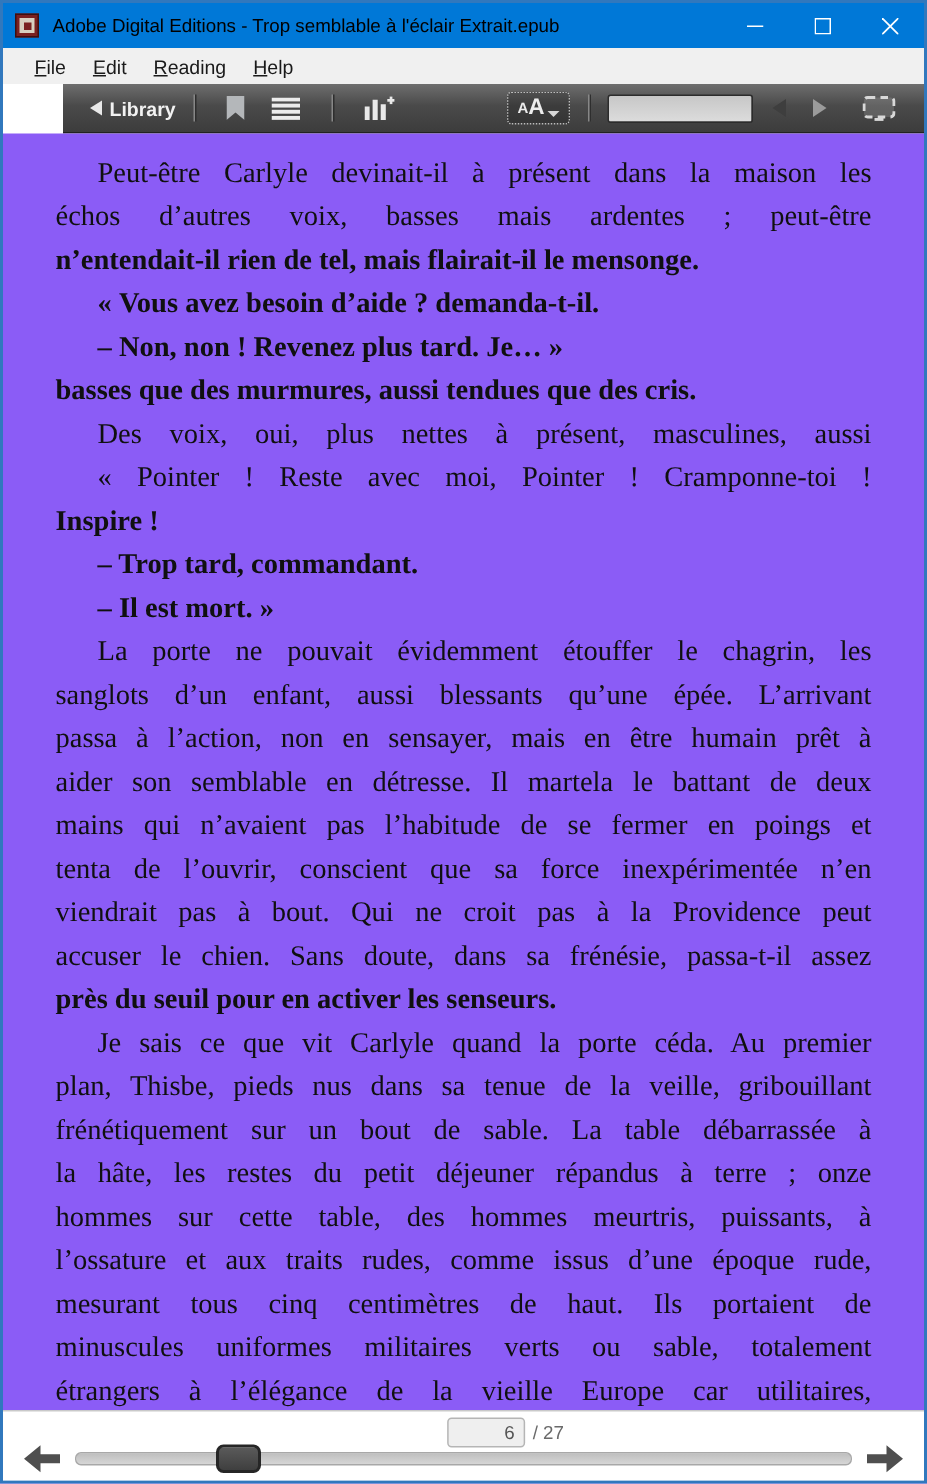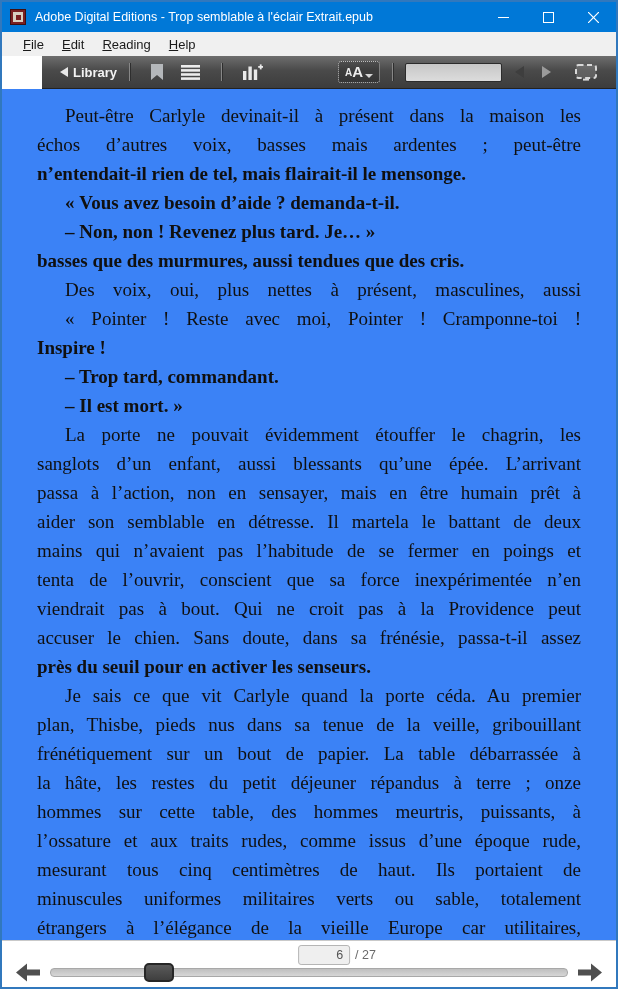--- a/index.html
+++ b/index.html
@@ -10,21 +10,21 @@
     border:2px solid #3178bd;
     display:flex; flex-direction:column;
     background:#fff; overflow:hidden;
   }
 
   
   .titlebar { height:30px; background:#0078d7; display:flex; align-items:center; flex:0 0 auto; }
   .app-icon { width:16px; height:16px; margin:0 9px 0 8px; background:#7a2021; border:1px solid #3f0f10; display:flex; align-items:center; justify-content:center; }
   .app-icon .inner { width:10px; height:10px; background:#d8cfc0; display:flex; align-items:center; justify-content:center; }
   .app-icon .core { width:5px; height:5px; background:#7a2021; }
-  .title-text { color:#ffffff; font-size:12.5px; flex:1 1 auto; white-space:nowrap; overflow:hidden; }
+  .title-text { color:#000000; font-size:12.5px; flex:1 1 auto; white-space:nowrap; overflow:hidden; }
   .win-btn { width:45px; height:30px; display:flex; align-items:center; justify-content:center; color:#fff; }
   .win-btn svg { display:block; }
 
   
   .menubar { height:24px; background:#f0f0f0; display:flex; align-items:center; padding-left:12px; flex:0 0 auto; }
   .menu-item { display:inline-block; font-size:13px; color:#1a1a1a; padding:3px 9px; }
   .menu-item::first-letter { text-decoration:underline; }
 
   
   .toolbar { height:33px; flex:0 0 auto; background:linear-gradient(#6e6e6e,#4a4a4a 45%,#3c3c3c); border-bottom:1px solid #222; display:flex; align-items:center; padding:0 10px;margin-left:40px; }
@@ -35,21 +35,21 @@
   .textsize-btn { border:1px dotted #bdbdbd; border-radius:3px; background:rgba(0,0,0,.18); color:#ececec; padding:1px 6px 2px; display:flex; align-items:flex-end; margin-left:auto; }
   .textsize-btn .a-small { font-size:10px; font-weight:bold; line-height:14px; }
   .textsize-btn .a-big { font-size:15px; font-weight:bold; line-height:17px; }
   .textsize-btn .caret { width:0; height:0; border-left:4px solid transparent; border-right:4px solid transparent; border-top:4px solid #d6d6d6; margin:0 0 2px 2px; }
   .searchbox { width:97px; height:19px; background:linear-gradient(#c7c7c7,#dcdcdc); border:1px solid #2c2c2c; border-radius:2px; font-size:12px; padding:0 5px; color:#222; outline:none; }
   .nav-tri { width:0; height:0; border-top:6px solid transparent; border-bottom:6px solid transparent; }
   .nav-prev .nav-tri { border-right:9px solid #3e3e3e; }
   .nav-next .nav-tri { border-left:9px solid #9b9b9b; }
 
   
-  .reading { flex:1 1 auto; background:#3b82f6; overflow:hidden; padding:12px 35px 0; }
+  .reading { flex:1 1 auto; background:#8b5cf6; overflow:hidden; padding:12px 35px 0; }
   .line { font-family:"Liberation Serif","DejaVu Serif",serif; font-size:19px; line-height:29px; color:#101010; text-align:justify; text-align-last:justify; white-space:normal; }
   .line.first { text-indent:28px; }
   .line.end { text-align-last:left;font-weight:bold; }
 
   
   .bottombar { height:47px; flex:0 0 auto; border-top:1px solid #c9c9c9; position:relative; background:#fff; }
   .page-group { position:absolute; top:4px; left:50%; transform:translateX(-14%); display:flex; align-items:center; }
   .page-input { width:52px; height:20px; background:#efefef; border:1px solid #b5b5b5; border-radius:3px; text-align:right; padding-right:6px; font-size:12.5px; color:#555; outline:none; }
   .page-total { font-size:12.5px; color:#6a6a6a; margin-left:5px; }
   .slider-row { position:absolute; left:14px; right:14px; bottom:5px; height:20px; display:flex; align-items:center; }
@@ -168,21 +168,21 @@
     <div class="line">sanglots d’un enfant, aussi blessants qu’une épée. L’arrivant</div>
     <div class="line">passa à l’action, non en sensayer, mais en être humain prêt à</div>
     <div class="line">aider son semblable en détresse. Il martela le battant de deux</div>
     <div class="line">mains qui n’avaient pas l’habitude de se fermer en poings et</div>
     <div class="line">tenta de l’ouvrir, conscient que sa force inexpérimentée n’en</div>
     <div class="line">viendrait pas à bout. Qui ne croit pas à la Providence peut</div>
     <div class="line">accuser le chien. Sans doute, dans sa frénésie, passa-t-il assez</div>
     <div class="line end">près du seuil pour en activer les senseurs.</div>
     <div class="line first">Je sais ce que vit Carlyle quand la porte céda. Au premier</div>
     <div class="line">plan, Thisbe, pieds nus dans sa tenue de la veille, gribouillant</div>
-    <div class="line">frénétiquement sur un bout de papier. La table débarrassée à</div>
+    <div class="line">frénétiquement sur un bout de sable. La table débarrassée à</div>
     <div class="line">la hâte, les restes du petit déjeuner répandus à terre&nbsp;; onze</div>
     <div class="line">hommes sur cette table, des hommes meurtris, puissants, à</div>
     <div class="line">l’ossature et aux traits rudes, comme issus d’une époque rude,</div>
     <div class="line">mesurant tous cinq centimètres de haut. Ils portaient de</div>
     <div class="line">minuscules uniformes militaires verts ou sable, totalement</div>
     <div class="line">étrangers à l’élégance de la vieille Europe car utilitaires,</div>
   </div>
 
 <div class="bottombar">
   <div class="page-group">

